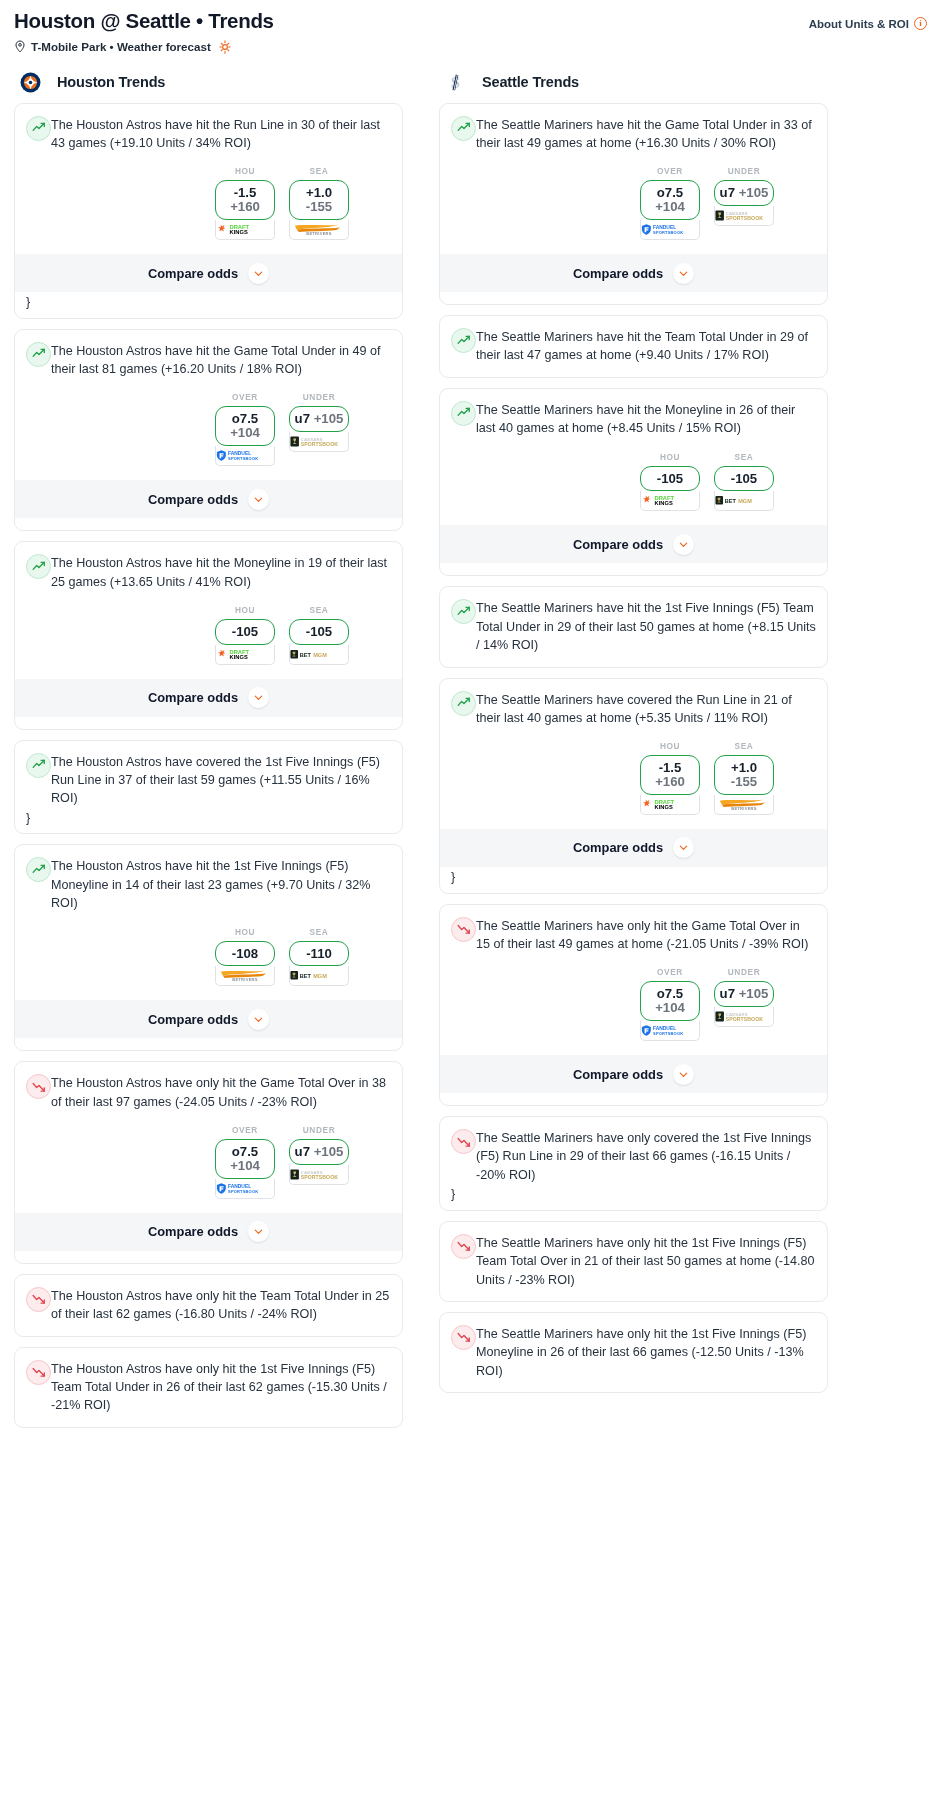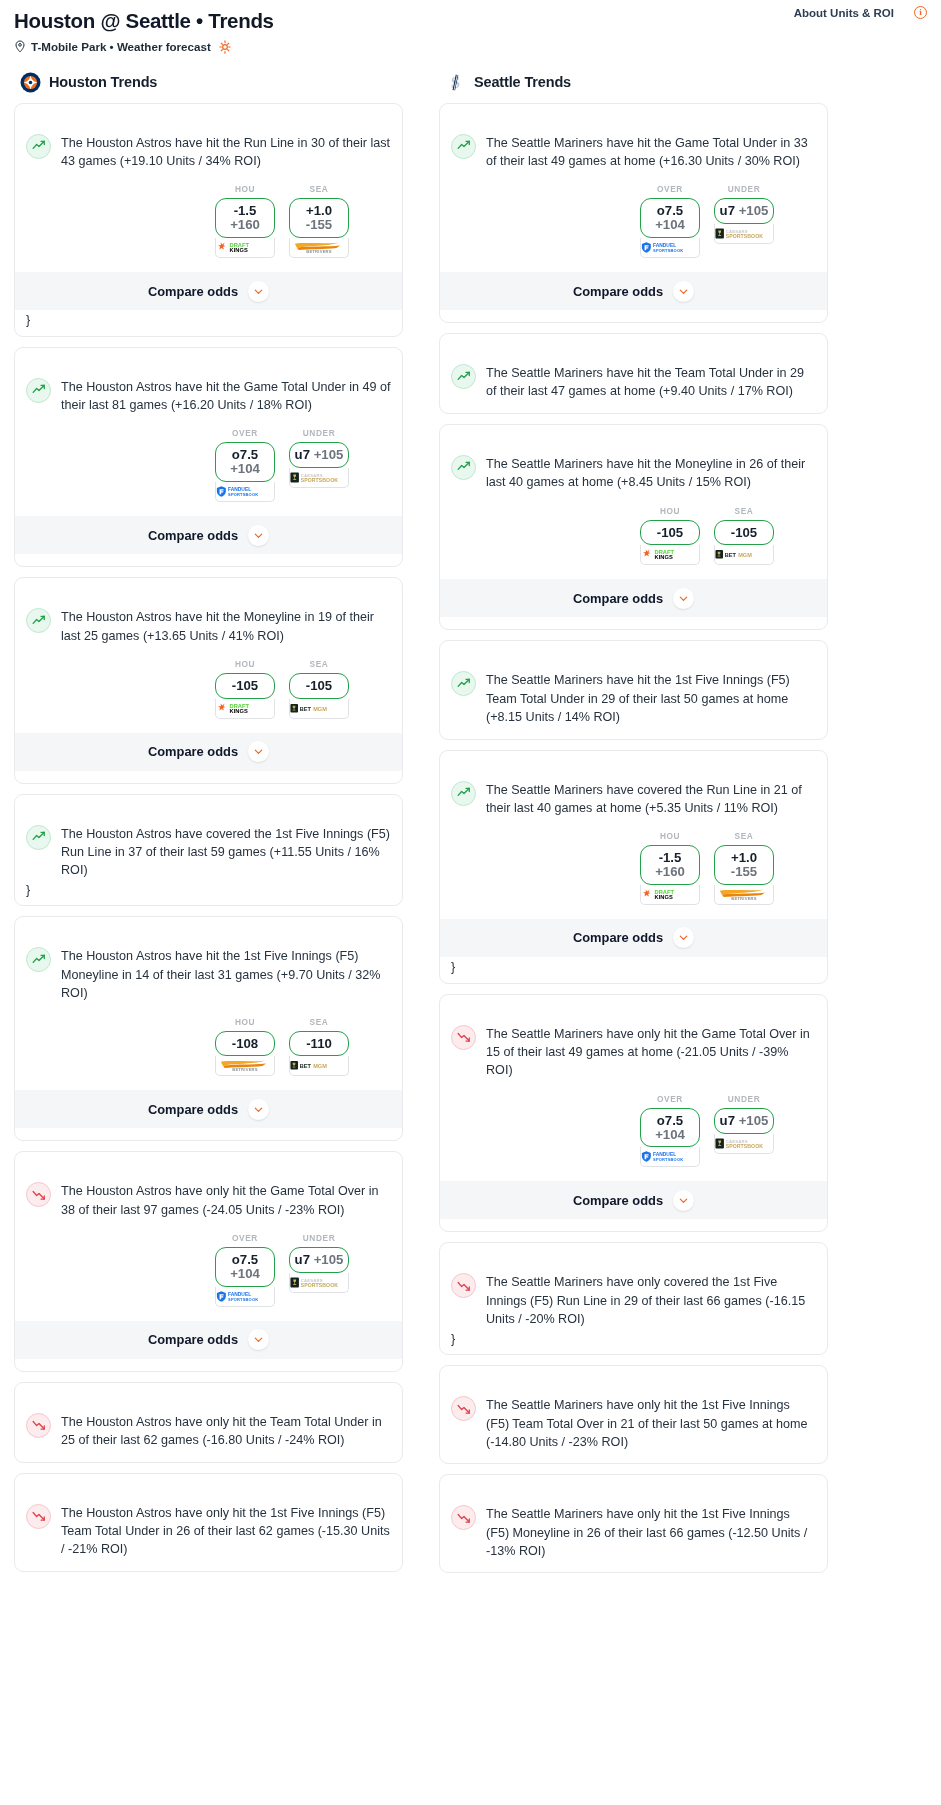--- a/index.html
+++ b/index.html
@@ -20,25 +20,25 @@
   .title-row { display: flex; align-items: flex-start; }
   .page-title {
     font-size: 20.5px;
     font-weight: 700;
     letter-spacing: -0.3px;
     color: #111827;
     line-height: 1.15;
   }
   .about-units {
     position: absolute;
-    top: 6px;
+    top: 17px;
     right: 14px;
     display: flex;
     align-items: center;
-    gap: 20px;
+    gap: 5px;
     font-size: 11.5px;
     font-weight: 600;
     color: #2c3e50;
     cursor: pointer;
   }
   .info-circle {
     width: 13px; height: 13px;
     border: 1.4px solid #f0661f;
     border-radius: 50%;
     color: #f0661f;
@@ -66,42 +66,42 @@
     gap: 36px;
     padding: 0 14px;
     margin-top: 18px;
     align-items: flex-start;
   }
   .column { width: 389px; flex: 0 0 389px; }
 
   .col-header {
     display: flex;
     align-items: center;
-    gap: 8px;
+    gap: 16px;
     margin-bottom: 10px;
     padding-left: 6px;
   }
   .team-logo { width: 21px; height: 21px; flex: 0 0 21px; }
   .col-title {
     font-size: 14.5px;
     font-weight: 700;
     color: #14202e;
     letter-spacing: -0.15px;
   }
 
   
   .trend-card {
     background: #fff;
     border: 1px solid #e8eaed;
     border-radius: 9px;
     margin-bottom: 10px;
     padding: 11px 11px 0 11px;
     overflow: hidden;
   }
-  .trend-top { display: flex; gap: 10px; align-items: flex-start; margin-top: 18px; }
+  .trend-top { display: flex; align-items: flex-start; }
   .trend-badge {
     width: 25px; height: 25px; flex: 0 0 25px;
     border-radius: 50%;
     display: flex; align-items: center; justify-content: center;
     margin-top: 1px;
   }
   .trend-badge.up   { background: #e8f8ee; border: 1px solid #bfe8cf; }
   .trend-badge.down { background: #fdeced; border: 1px solid #f6c6ca; }
   .trend-text {
     font-size: 12.6px;
@@ -382,21 +382,21 @@
         <div class="stray-brace">}</div>
       </div>
       <div class="trend-card">
         <div class="trend-top">
           <span class="trend-badge up">
             <svg viewBox="0 0 24 24" width="14" height="14" fill="none" stroke="#22a148" stroke-width="2.3" stroke-linecap="round" stroke-linejoin="round">
               <polyline points="2,16 8,9.5 12,13 21,4"></polyline>
               <polyline points="15.5,4 21,4 21,9.5"></polyline>
             </svg>
           </span>
-          <span class="trend-text">The Houston Astros have hit the 1st Five Innings (F5) Moneyline in 14 of their last 31 games (+9.70 Units / 32% ROI)</span>
+          <span class="trend-text">The Houston Astros have hit the 1st Five Innings (F5) Moneyline in 14 of their last 23 games (+9.70 Units / 32% ROI)</span>
         </div>
         <div class="odds-row">
           <div class="odds-col">
             <div class="odds-label">HOU</div>
             <div class="odds-box"><span>-108</span></div>
             <div class="book-box">
               <svg class="book-logo" viewBox="0 0 120 26" width="60" height="14">
                 <path d="M10 5 C35 2, 70 6, 100 3 C80 10, 40 9, 14 13 Z" fill="#f5a623"></path>
                 <path d="M14 13 C45 10, 78 12, 104 9 L96 14 C70 17, 40 16, 18 18 Z" fill="#e8860c"></path>
                 <text x="60" y="25" font-family="Liberation Sans, sans-serif" font-size="8.5" font-weight="700" fill="#8a9099" text-anchor="middle" letter-spacing="0.5">BETRIVERS</text>

